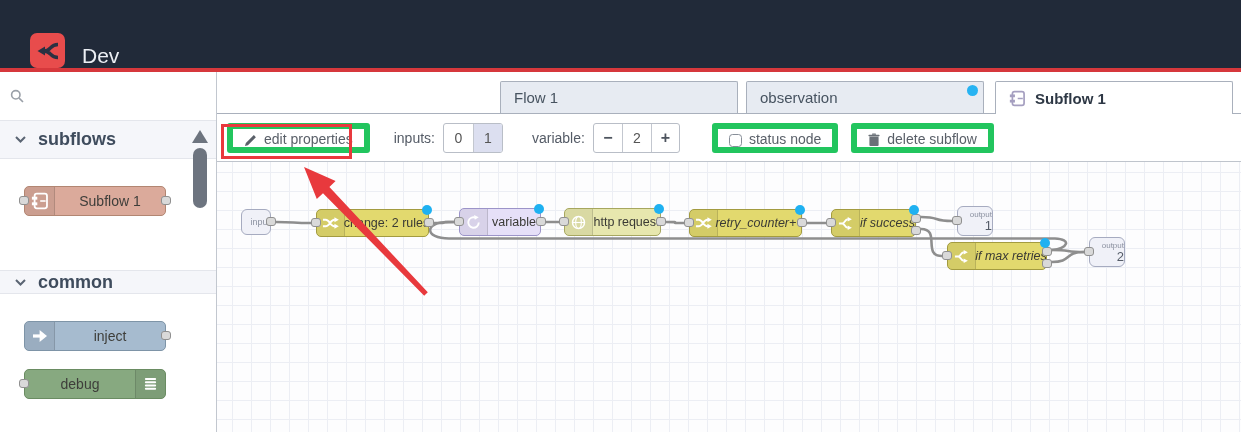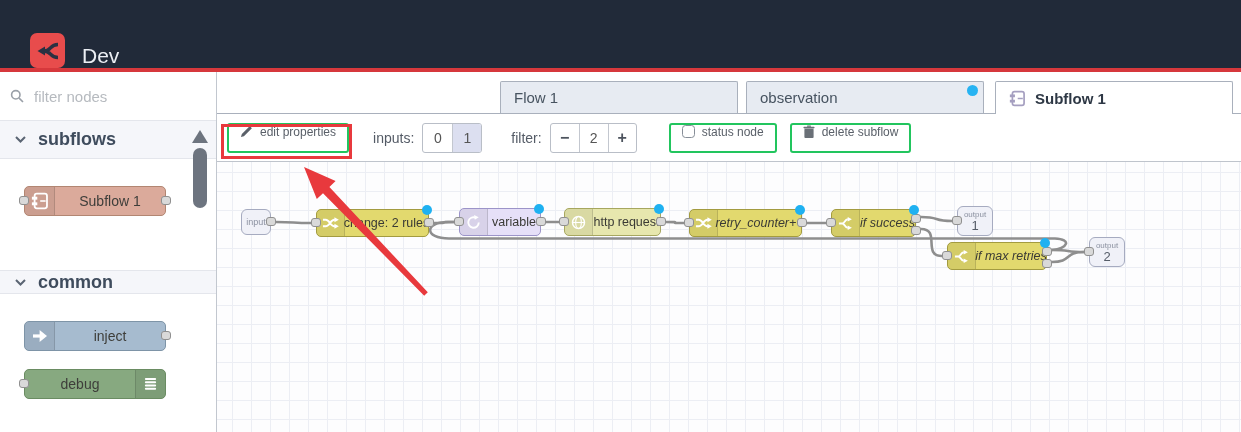--- a/index.html
+++ b/index.html
@@ -58,22 +58,22 @@
     display:flex; align-items:center; padding-left:13px; font-size:15px; color:#475360; margin-right:8px;
     border-radius:2px 2px 0 0; cursor:pointer; }
   .tab.obs { margin-right:11px; }
   .tab.active { background:#fff; height:33px; margin-bottom:-1px; z-index:2; font-weight:bold; color:#2e3845; gap:9px; }
   .tab-dot { position:absolute; top:3px; right:5px; width:11px; height:11px; border-radius:50%; background:#27b3f2; display:none; }
   .tab.modified .tab-dot { display:block; }
   .tab-icon { display:none; color:#a59fc0; }
   .tab.active .tab-icon { display:inline-flex; }
 
   .toolbar { height:48px; background:#fff; border-bottom:1px solid #bfc4cc; display:flex; align-items:center; padding-left:10px; position:relative; }
-  .tbtn { height:30px; border:2px solid #22c55e; border-radius:3px; background:#fff; color:#5a6069; font-size:12px;
-    display:inline-flex; align-items:flex-start; gap:7px; padding:0 11px; font-family:inherit; cursor:pointer; }
+  .tbtn { height:30px; border:6px solid #22c55e; border-radius:3px; background:#fff; color:#5a6069; font-size:14px;
+    display:inline-flex; align-items:flex-end; gap:7px; padding:0 11px; font-family:inherit; cursor:pointer; }
   .tbtn svg { display:block; }
   .tlabel { font-size:14px; color:#545b66; }
   .seg { display:inline-flex; border:1px solid #b9bec7; border-radius:3px; height:30px; overflow:hidden; background:#fff; }
   .seg .cell { width:29px; display:flex; align-items:center; justify-content:center; font-size:14px; color:#555;
     border-left:1px solid #c3c7cf; cursor:pointer; }
   .seg .cell:first-child { border-left:none; }
   .seg .cell.selected { background:#dcdff0; }
   .seg .cell.op { width:28px; font-weight:bold; font-size:16px; color:#4d545e; }
   .ml24{margin-left:24px} .ml8{margin-left:8px} .ml29{margin-left:29px} .ml32{margin-left:32px} .ml13{margin-left:13px}
   .checkbox { width:13px; height:13px; border:1.5px solid #878e98; border-radius:3.5px; background:#fff; }
@@ -87,21 +87,21 @@
   #wires { position:absolute; left:0; top:0; z-index:1; }
   #wires path { stroke:#8e8e8e; stroke-width:2.6px; fill:none; stroke-linecap:round; }
   #nodes { position:absolute; inset:0; z-index:2; }
   .fnode { position:absolute; border-radius:5px; border:1px solid; cursor:move; }
   .fnode .band { position:absolute; left:0; top:0; bottom:0; width:28px; background:rgba(0,0,0,.06);
     border-right:1px solid rgba(0,0,0,.13); display:flex; align-items:center; justify-content:center; border-radius:4px 0 0 4px; }
   .fnode .flabel { position:absolute; left:28px; right:0; top:0; bottom:0; display:flex; align-items:center; justify-content:center;
     font-size:12.5px; color:#3a3a35; white-space:nowrap; }
   .fnode .flabel.italic { font-style:italic; }
   .pin { position:absolute; background:#f0f1f8; border:1px solid #a6abc0; border-radius:6px;
-    display:flex; flex-direction:column; align-items:center; justify-content:center; cursor:move; }
+    display:flex; flex-direction:column; align-items:flex-end; justify-content:center; cursor:move; }
   .pin .sub { font-size:8px; color:#8b91a0; line-height:9px; }
   .pin .one { font-size:9px; color:#8b91a0; }
   .pin .num { font-size:13px; color:#555c68; line-height:14px; }
   .dot { position:absolute; top:-5px; right:-4px; width:10px; height:10px; border-radius:50%; background:#1fb1f1; z-index:4; }
   .port2 { top:auto; }
   #arrow-overlay { position:absolute; left:0; top:0; z-index:5; pointer-events:none; }
 </style>
 </head>
 <body>
 
@@ -119,21 +119,20 @@
 <div class="app-body">
 
   <div class="palette">
     <div class="search-row">
       <span>
         <svg width="14" height="14" viewBox="0 0 14 14">
           <circle cx="5.8" cy="5.8" r="4.2" fill="none" stroke="#9aa0a8" stroke-width="1.6"></circle>
           <line x1="9.1" y1="9.1" x2="13" y2="13" stroke="#9aa0a8" stroke-width="1.6"></line>
         </svg>
       </span>
-      <input class="filter" placeholder="filter nodes" style="">
     </div>
 
     <div class="cat-header">
       <span>
         <svg width="11" height="7" viewBox="0 0 11 7">
             <polyline points="1,1 5.5,5.5 10,1" fill="none" stroke="#5b6573" stroke-width="2"></polyline>
           </svg>
       </span>
       <span class="cat-label">subflows</span>
     </div>
@@ -225,21 +224,21 @@
         </span>
         <span>edit properties</span>
       </button>
 
       <span class="tlabel ml24">inputs:</span>
       <span class="seg ml8">
         <span class="cell" id="in-opt-0">0</span>
         <span class="cell selected" id="in-opt-1">1</span>
       </span>
 
-      <span class="tlabel ml29">filter:</span>
+      <span class="tlabel ml29">variable:</span>
       <span class="seg ml8">
         <span class="cell op">−</span>
         <span class="cell">2</span>
         <span class="cell op">+</span>
       </span>
 
       <button class="tbtn ml32">
         <span class="checkbox"></span>
         <span>status node</span>
       </button>

